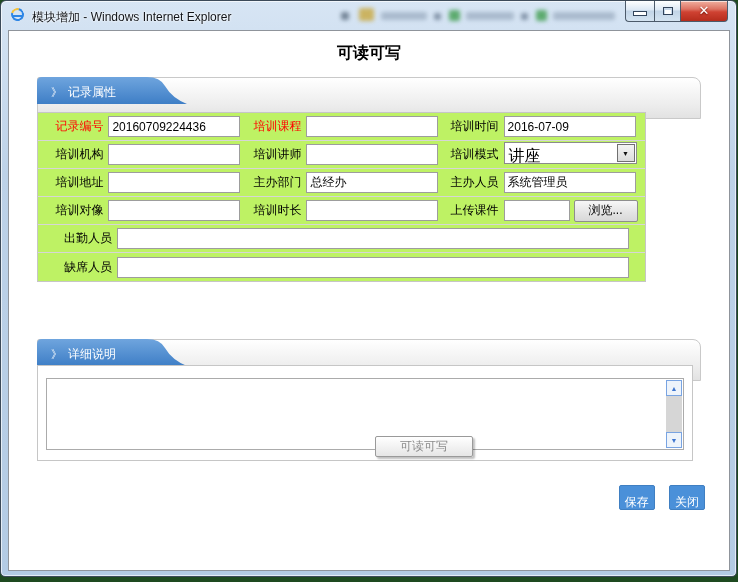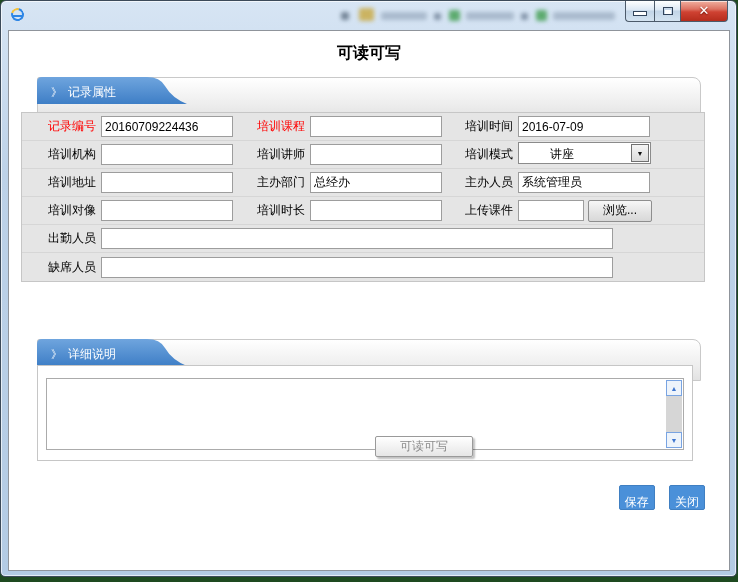--- a/index.html
+++ b/index.html
@@ -46,35 +46,35 @@
 
   
   .sec-head { position:absolute; left:28px; width:664px; height:42px;
               background:linear-gradient(#ffffff,#ececec 70%,#e2e2e2);
               border:1px solid #c9c9c9; border-radius:2px 8px 0 0; }
   .sec-tab { position:absolute; left:-1px; top:-1px; width:150px; height:27px; }
   .sec-tab-label { position:absolute; left:13px; top:6px; color:#fff; font-size:12px; z-index:2; }
   .sec-tab-label .mk { margin-right:6px; font-size:11px; }
 
   
-  .ftable { position:absolute; left:12px; top:81px; width:684px; border:1px solid #c6c6c6; background:#e5e5e5; }
+  .ftable { position:absolute; left:28px; top:81px; width:609px; border:1px solid #c6c6c6; background:#bef264; }
   .frow { display:flex; height:28px; align-items:center; border-bottom:1px solid #d6d6d6; }
   .frow:last-child { border-bottom:none; }
   .lbl { text-align:right; padding-right:5px; font-size:12px; }
   .lbl.c1 { width:79px; } .lbl.c2 { width:74px; } .lbl.c3 { width:73px; }
   .cell-i1 { width:135px; } .cell-i2 { width:135px; } .cell-i3 { width:160px; }
   .cell-wide { flex:1; }
   .req { color:#ff0000; }
   .tin { height:21px; border:1px solid #9d9d9d; font-size:12px; padding:1px 3px;
          font-family:"Liberation Sans","DejaVu Sans",sans-serif; background:#fff; }
   .w132 { width:132px; } .w512 { width:512px; } .w66 { width:66px; }
   .btn-browse { height:22px; width:64px; margin-left:4px; border:1px solid #8e8e8e; border-radius:2px;
          background:linear-gradient(#f7f7f7,#e3e3e3 60%,#d8d8d8); font-size:12px; cursor:pointer; }
   .selbox { position:relative; width:133px; height:22px; border:1px solid #8b8b8b; background:#fff; cursor:default; }
-  .selbox .selval { position:absolute; left:4px; top:3px; font-size:12px;margin-left:27px; }
+  .selbox .selval { position:absolute; left:4px; top:3px; font-size:16px; }
   .selarrow { position:absolute; right:1px; top:1px; width:18px; height:18px; border:1px solid #707070;
          background:linear-gradient(#f4f4f4,#dcdcdc); display:flex; align-items:center; justify-content:center;
          font-size:7px; color:#111; cursor:pointer; }
 
   
   .sec2-box { position:absolute; left:28px; top:334px; width:656px; height:96px;
               border:1px solid #c6c6c6; background:#fff; }
   .editor { position:absolute; left:8px; top:12px; width:638px; height:72px;
             border:1px solid #ababab; background:#fff; }
   .vscroll { position:absolute; right:1px; top:1px; bottom:1px; width:16px; background:#d6d6d6; }
@@ -96,20 +96,21 @@
 <body>
 
 <div class="stage">
   <div class="win">
 
     <div class="titlebar">
       <span class="ie-icon">
         <span class="ie-ring"></span>
           <span class="ie-bar"></span>
       </span>
+      <span class="win-title">模块增加 - Windows Internet Explorer</span>
       <span class="tb-blur">
         <span style="left:2px;top:7px;width:8px;height:8px;background:#5c6d80"></span>
         <span style="left:20px;top:3px;width:15px;height:13px;background:#c9a83e"></span>
         <span style="left:42px;top:7px;width:46px;height:8px;background:#9fb0c4"></span>
         <span style="left:95px;top:8px;width:7px;height:7px;background:#6d7f95"></span>
         <span style="left:110px;top:5px;width:11px;height:11px;background:#3f9d4e"></span>
         <span style="left:127px;top:7px;width:48px;height:8px;background:#9fb0c4"></span>
         <span style="left:182px;top:8px;width:7px;height:7px;background:#6d7f95"></span>
         <span style="left:197px;top:5px;width:11px;height:11px;background:#3f9d4e"></span>
         <span style="left:214px;top:7px;width:62px;height:8px;background:#9fb0c4"></span>

